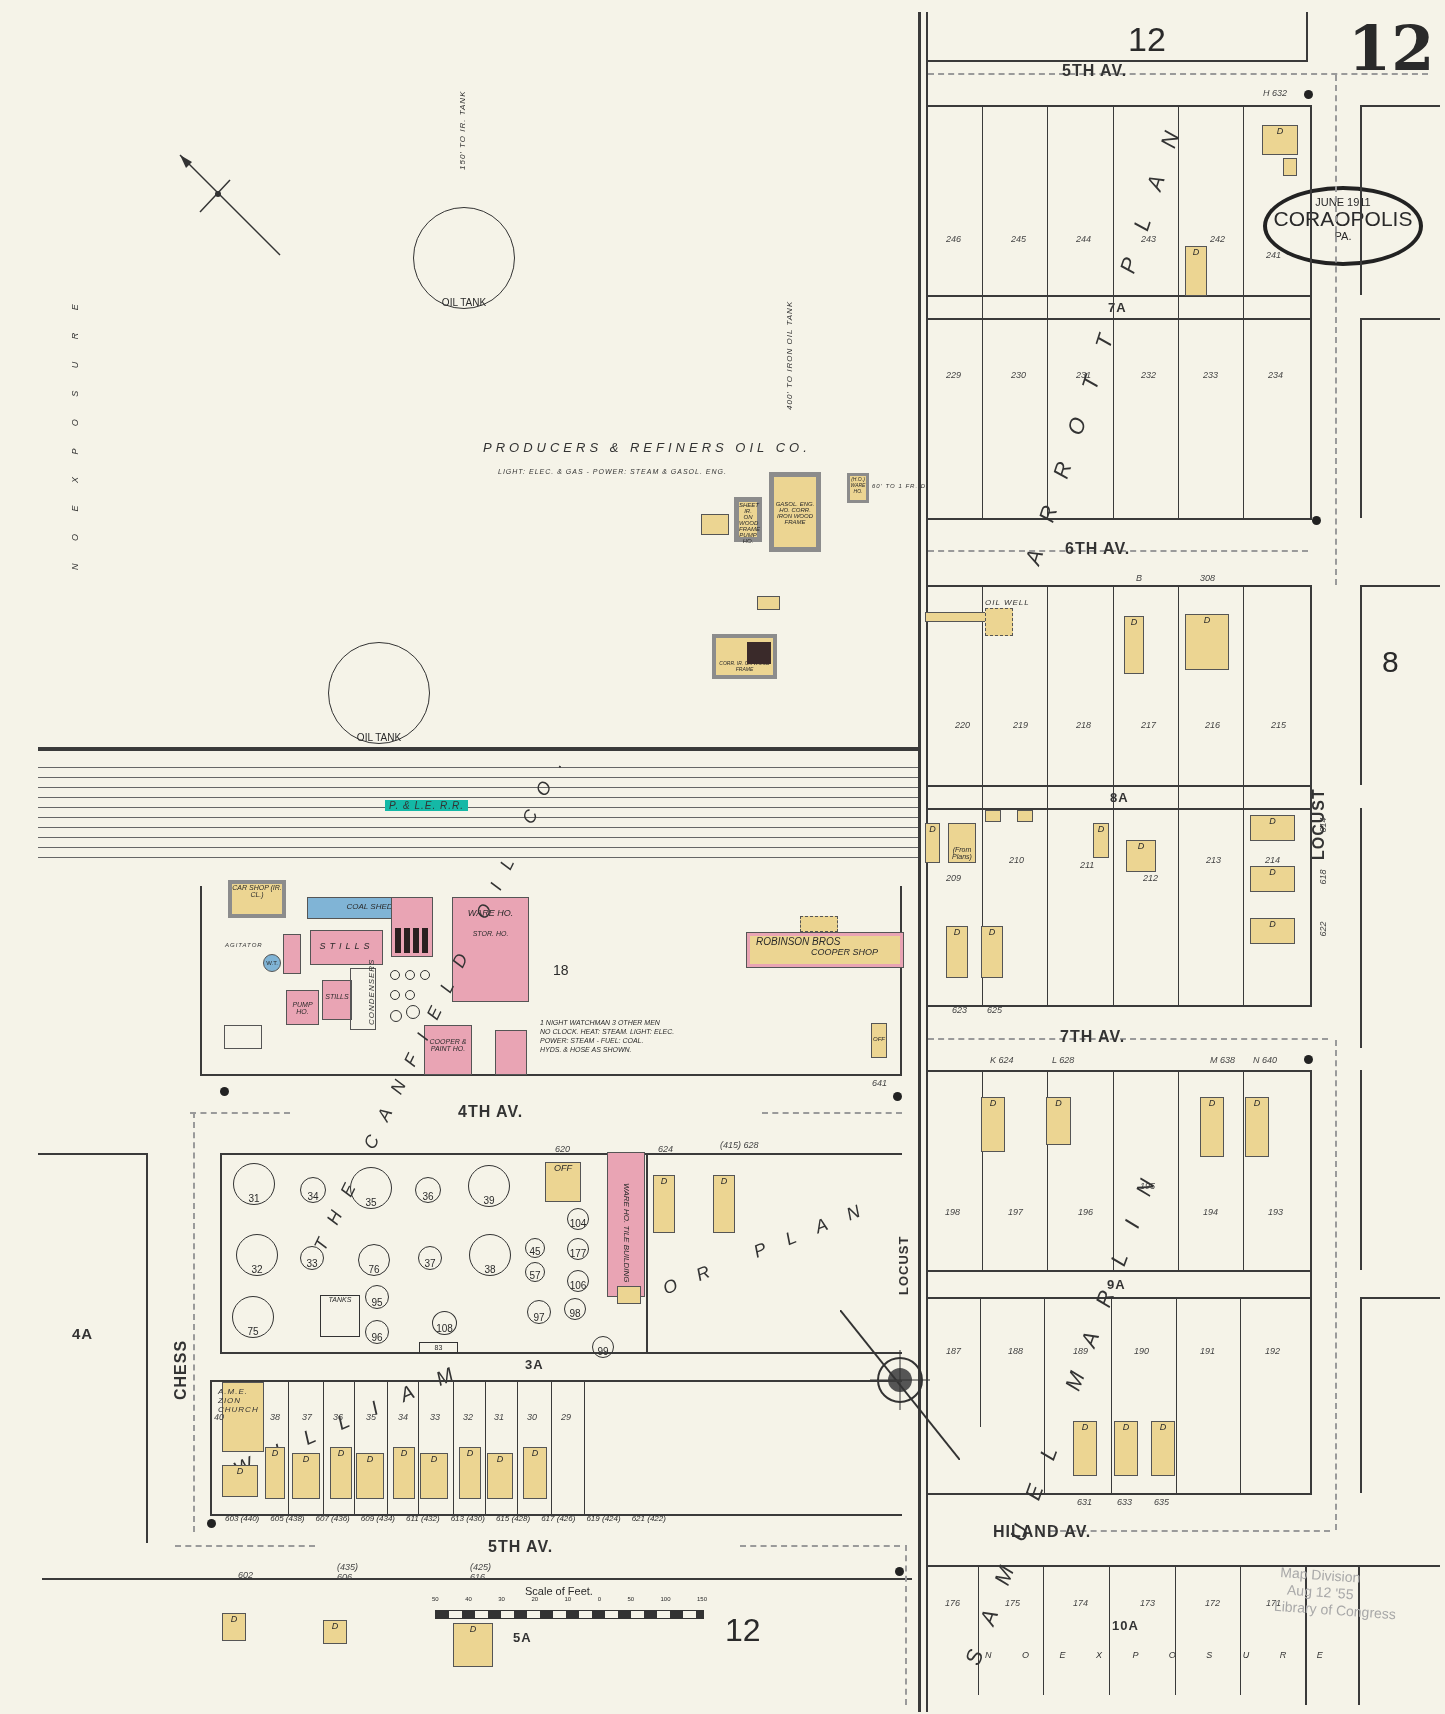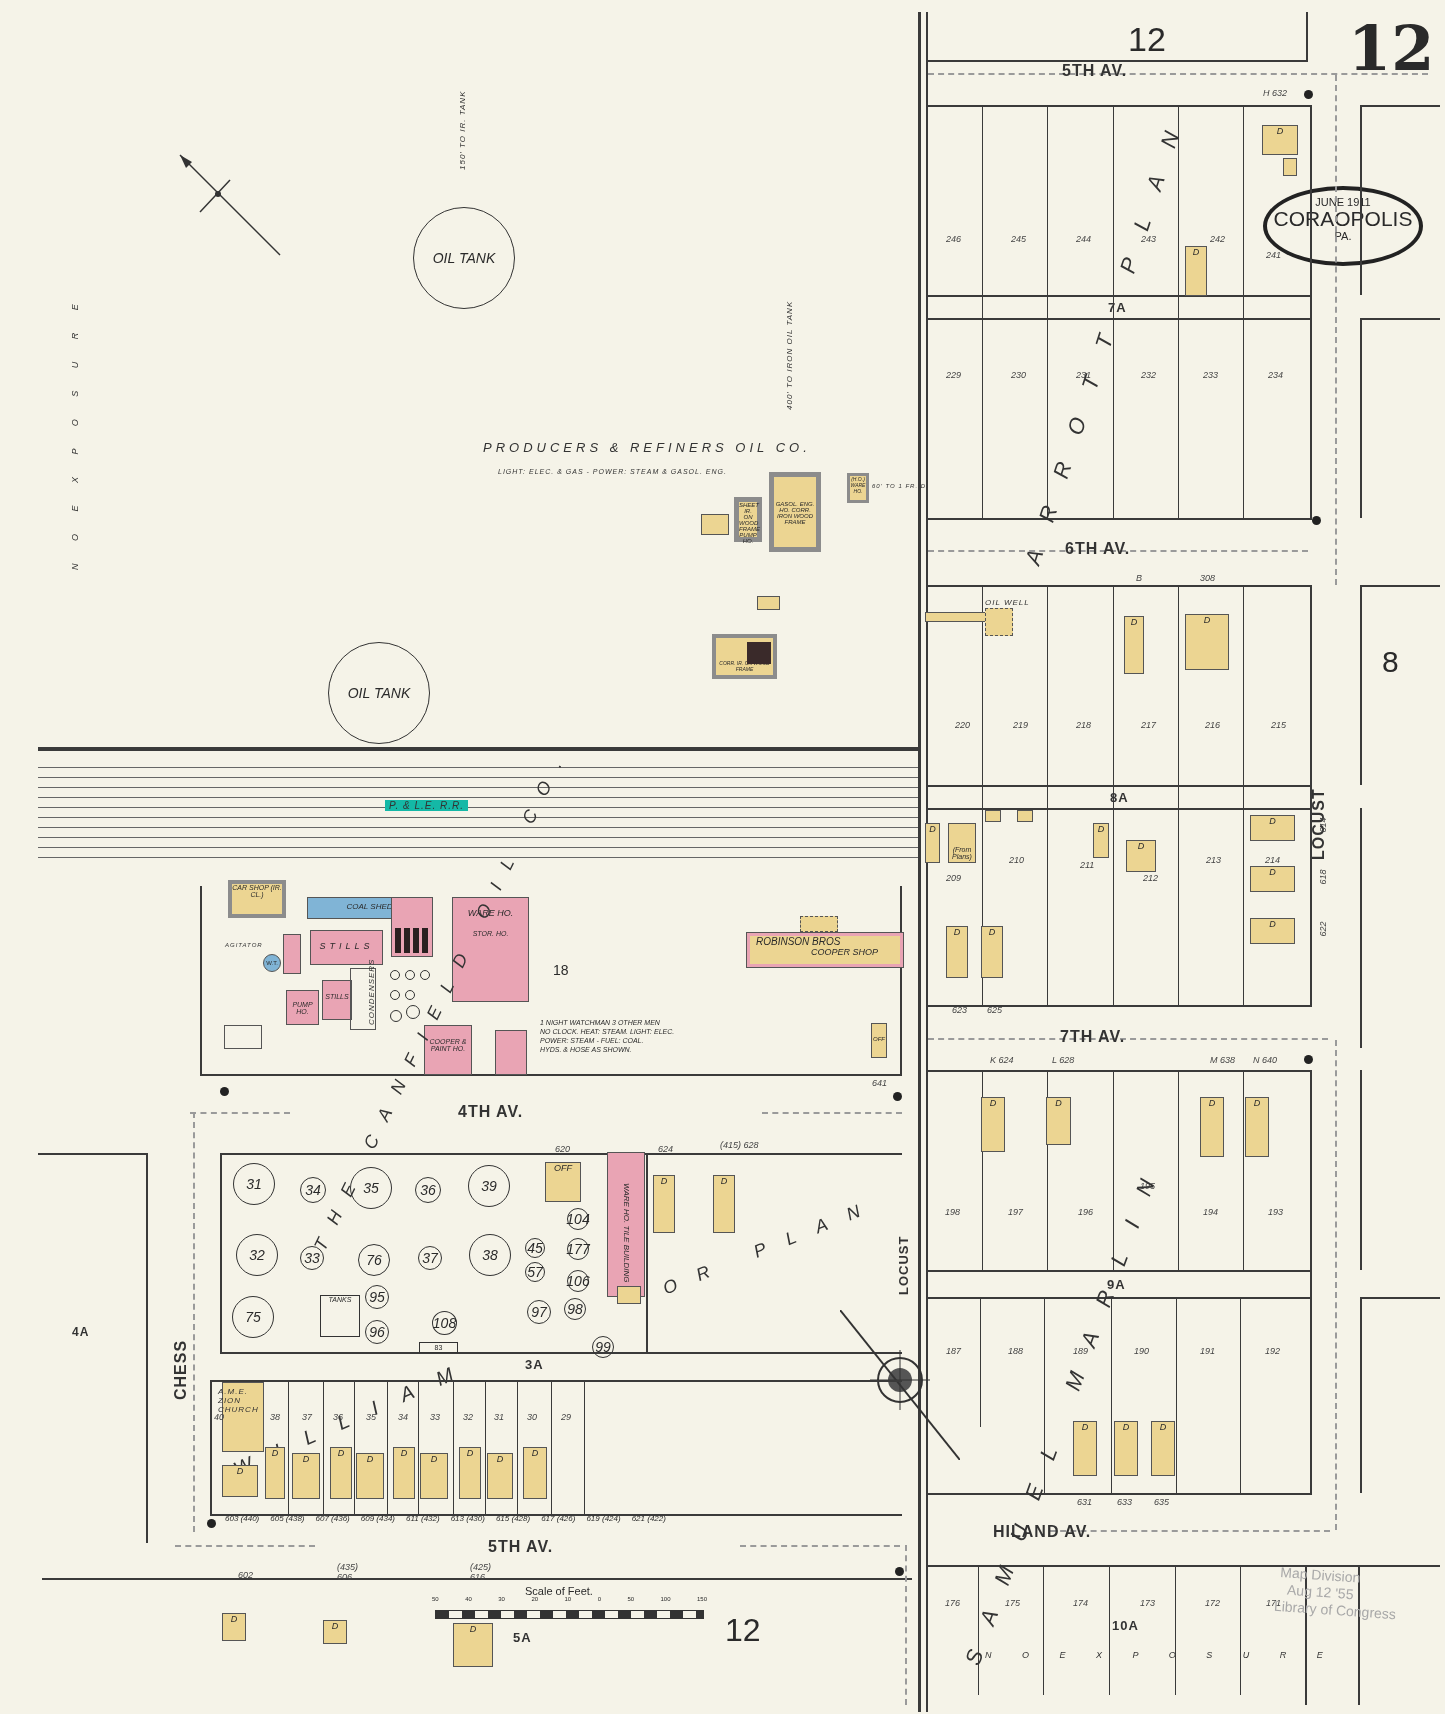--- a/index.html
+++ b/index.html
@@ -10,21 +10,21 @@
   .dash{position:absolute;border-top:2px dashed #9a9a9a;height:0;}
   .vdash{position:absolute;border-left:2px dashed #9a9a9a;width:0;}
   .lbl{position:absolute;font-family:"Liberation Sans",sans-serif;white-space:nowrap;}
   .street{font-weight:bold;font-size:16px;letter-spacing:1px;color:#333;}
   .lot{font-style:italic;font-size:9px;color:#444;}
   .hand{font-style:italic;font-size:10px;color:#333;letter-spacing:1px;}
   .bldg{position:absolute;background:#ecd592;border:1.5px solid #555;box-sizing:border-box;}
   .brick{position:absolute;background:#e9a4b4;border:1.5px solid #555;box-sizing:border-box;}
   .stone{position:absolute;background:#80b4d6;border:1.5px solid #555;box-sizing:border-box;}
   .iron{position:absolute;background:#ecd592;border:5px solid #8c8c8c;box-sizing:border-box;}
-  .tank{position:absolute;border:1.5px solid #333;border-radius:50%;box-sizing:border-box;display:flex;align-items:center;justify-content:center;font-style:italic;font-size:14px;}
+  .tank{position:absolute;border:1.5px solid #333;border-radius:50%;box-sizing:border-box;display:flex;align-items:flex-end;justify-content:center;font-size:10px;}
   .dot{position:absolute;width:9px;height:9px;background:#222;border-radius:50%;}
   .bldg span,.brick span,.stone span,.iron span{font-style:italic;font-size:9px;display:block;text-align:center;}
   .big{font-size:40px;color:#2a2a2a;}
 </style>
 </head>
 <body>
 
 <div class="sheet">
 
   <div class="line" style="left:918px;top:12px;width:3px;height:1700px;"></div>
@@ -491,21 +491,21 @@
         <circle cx="60" cy="70" r="22" fill="none" stroke="#333" stroke-width="2"></circle>
         <circle cx="60" cy="70" r="12" fill="#555"></circle>
         <line x1="0" y1="0" x2="120" y2="150" stroke="#333" stroke-width="2"></line>
         <line x1="30" y1="70" x2="90" y2="70" stroke="#333"></line>
         <line x1="60" y1="40" x2="60" y2="100" stroke="#333"></line>
       </svg>
   </div>
 
   <div class="line" style="left:38px;top:1153px;width:110px;height:2px;"></div>
   <div class="line" style="left:146px;top:1153px;width:2px;height:390px;"></div>
-  <div class="lbl street" style="left:72px;top:1325px;font-size:12px;">4A</div>
+  <div class="lbl street" style="left:72px;top:1325px;font-size:15px;">4A</div>
   <div class="lbl street" style="left:172px;top:1400px;transform:rotate(-90deg);transform-origin:left top;">CHESS</div>
   <div class="lbl street" style="left:525px;top:1357px;font-size:13px;">3A</div>
   <div class="lbl hand" style="left:230px;top:1460px;font-size:20px;letter-spacing:26px;transform:rotate(-24deg);transform-origin:left top;">WILLIAM</div>
 
   <div class="line" style="left:210px;top:1380px;width:692px;height:2px;"></div>
   <div class="line" style="left:210px;top:1380px;width:2px;height:136px;"></div>
   <div class="line" style="left:210px;top:1514px;width:692px;height:2px;"></div>
   <div class="bldg" style="left:222px;top:1382px;width:42px;height:70px;"></div>
   <div class="lbl hand" style="left:218px;top:1387px;font-size:8px;width:50px;white-space:normal;">A.M.E. ZION CHURCH</div>
   <div class="bldg" style="left:222px;top:1465px;width:36px;height:32px;">

